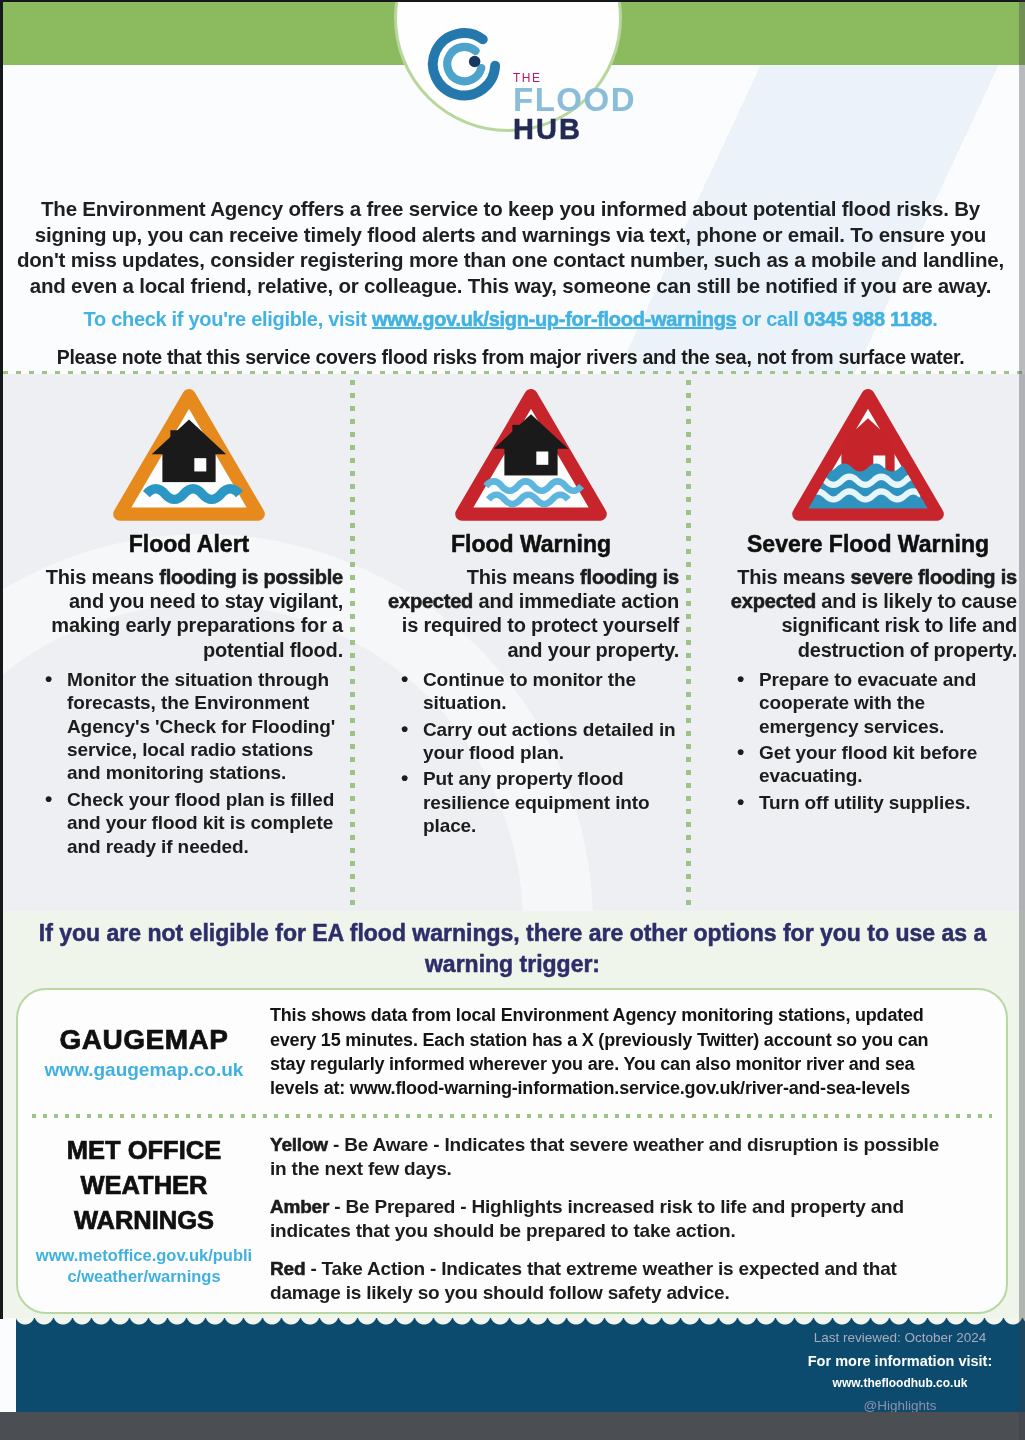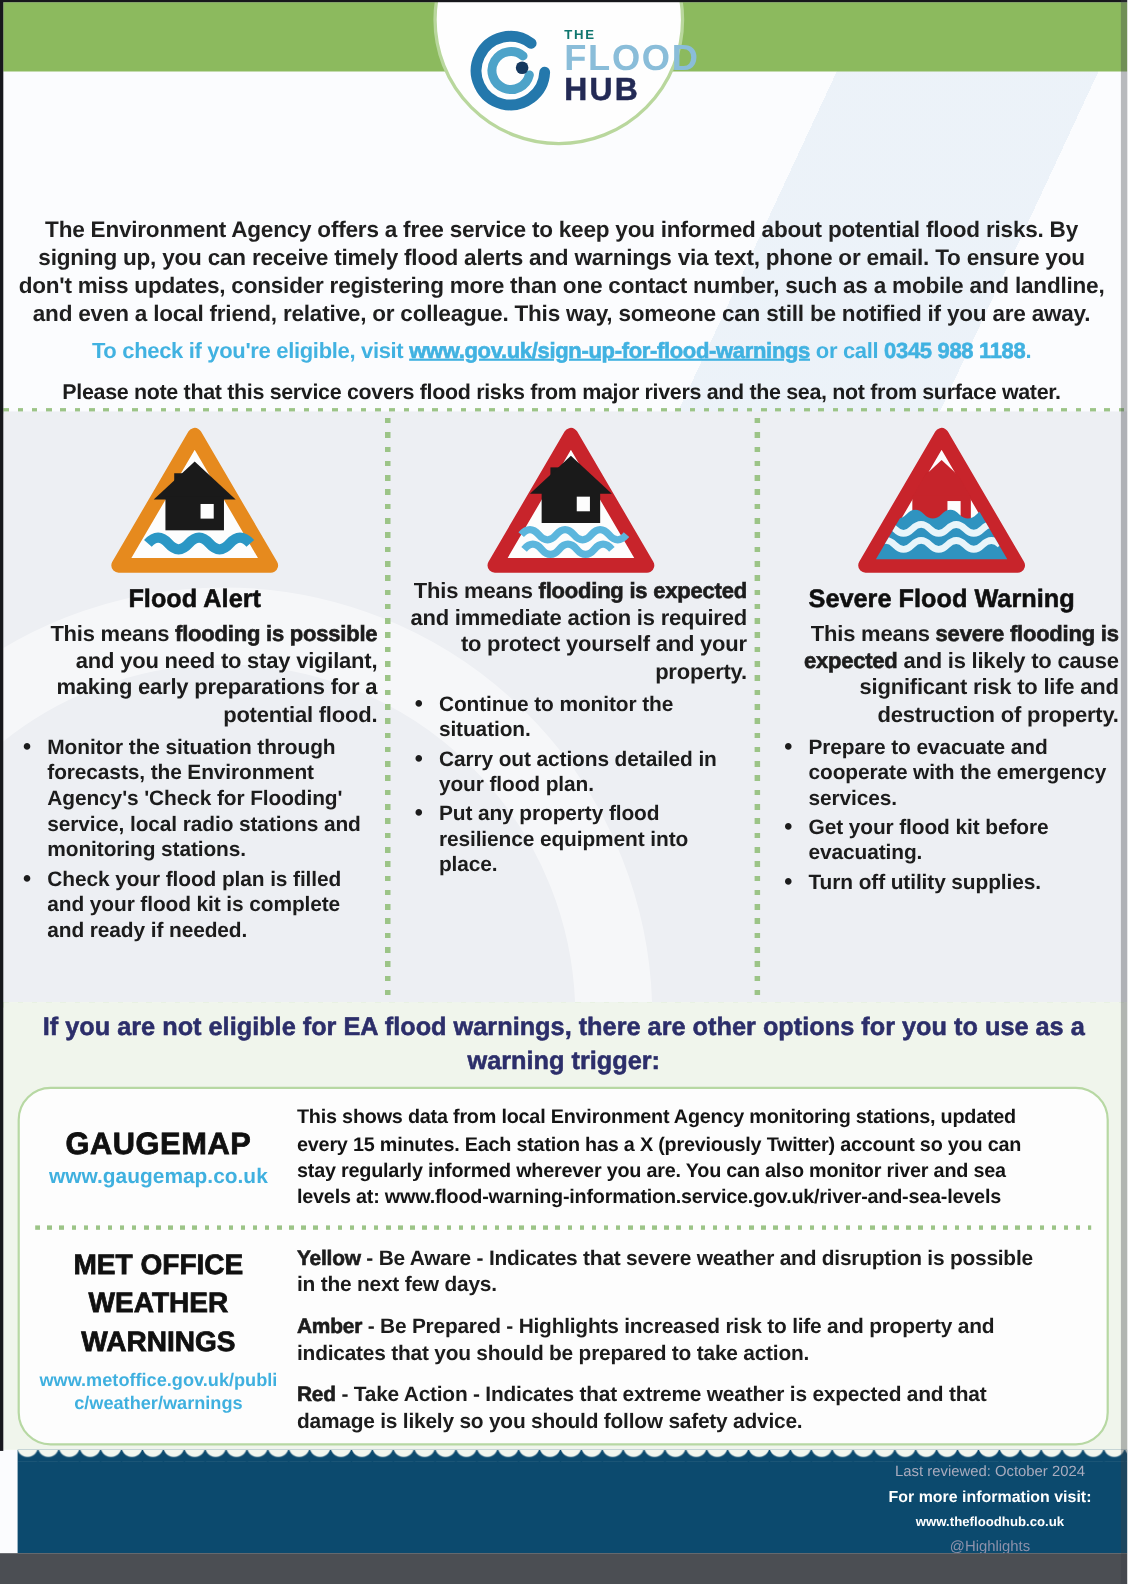--- a/index.html
+++ b/index.html
@@ -21,21 +21,21 @@
 
   .green-bar { position:absolute; left:3px; top:2px; right:0; height:63px; background:#8cba5e; }
 
   
   .logo-circle {
     position:absolute; left:394px; top:-96px; width:228px; height:228px; border-radius:50%;
     background:#fefefe; border:3px solid #b9d79d; box-sizing:border-box; z-index:5;
   }
   .logo-swirl { position:absolute; left:26px; top:116px; width:82px; height:82px; }
   .logo-text  { position:absolute; left:116px; top:118px; line-height:1; }
-  .logo-the   { font-size:12px; color:#0f766e; font-weight:700; letter-spacing:1.5px; }
+  .logo-the   { font-size:12px; color:#be185d; font-weight:400; letter-spacing:1.5px;margin-top:47px; }
   .logo-flood { font-size:33px; color:#8abdd9; font-weight:700; letter-spacing:1.5px; line-height:32px; }
   .logo-hub   { font-size:29px; color:#232a55; font-weight:800; letter-spacing:2px; line-height:27px; -webkit-text-stroke:.5px #232a55; }
 
   
   .main-title {
     position:absolute; top:129px; left:0; right:0; text-align:center; white-space:nowrap;
     font-size:45px; font-weight:800; line-height:52px;
   }
   .main-title .t1 { color:#1d2757; -webkit-text-stroke:1.1px #1d2757; }
   .main-title .t2 { color:#35aed6; -webkit-text-stroke:1.1px #35aed6; margin-left:12px; }
@@ -51,21 +51,21 @@
   .dots-h {
     position:absolute; left:3px; right:0; height:5px;
     background-image:repeating-linear-gradient(to right,#9cc487 0 5px, transparent 5px 13px);
   }
   #dots-top { top:371px; }
   #dots-mid { top:911px; }
 
   
   .columns { position:absolute; top:374px; left:3px; right:0; height:537px; background:#edeff3; display:flex; overflow:hidden; }
   .bg-circle { position:absolute; left:-190px; top:160px; width:640px; height:640px; border-radius:50%; border:70px solid rgba(255,255,255,.5); pointer-events:none; }
-  .col { position:relative; box-sizing:border-box; padding-top:11px; z-index:1; }
+  .col { position:relative; box-sizing:border-box; padding-top:11px; z-index:1;padding-left:24px; }
   .col1 { width:348px; } .col2 { width:336px; } .col3 { flex:1; }
   .vdots {
     position:absolute; top:6px; bottom:6px; width:5px; z-index:2;
     background-image:repeating-linear-gradient(to bottom,#9cc487 0 5px, transparent 5px 13px);
   }
   .tri { display:block; margin:0 auto; }
   .col-title { text-align:center; font-size:23px; font-weight:800; color:#0f0f0f; margin:5px 0 7px; -webkit-text-stroke:.5px #0f0f0f; }
   .col-desc  { text-align:right; font-size:20px; line-height:24.2px; font-weight:700; margin:0 8px 6px; letter-spacing:-.2px; }
   .em { -webkit-text-stroke:.55px currentColor; }
   .col ul { list-style:none; margin:6px 0 0; padding:0 6px 0 40px; }
@@ -170,20 +170,21 @@
         <path d="M60 8 L112 97 L8 97 Z" fill="#fdfdfd" stroke="#c8242b" stroke-width="10" stroke-linejoin="round"></path>
         <g fill="#1a1a1a">
           <rect x="46" y="30" width="7" height="12"></rect>
           <path d="M60 22 L88 48 L32 48 Z"></path>
           <rect x="40" y="46" width="40" height="22"></rect>
         </g>
         <rect x="64" y="50" width="9" height="10" fill="#fdfdfd"></rect>
         <path d="M26 76 q6 -7 12 0 t12 0 t12 0 t12 0 t12 0 t12 0" fill="none" stroke="#5cb6dd" stroke-width="5"></path>
         <path d="M28 86 q6 -7 12 0 t12 0 t12 0 t12 0 t12 0" fill="none" stroke="#5cb6dd" stroke-width="5"></path>
       </svg>
+      <div class="col-title">Flood Warning</div>
       <p class="col-desc">
         <span>This means </span><span class="em">flooding is expected</span><span> and immediate action is required to protect yourself and your property.</span>
       </p>
       <ul>
         <li>Continue to monitor the situation.</li>
         <li>Carry out actions detailed in your flood plan.</li>
         <li>Put any property flood resilience equipment into place.</li>
       </ul>
     </div>
 

